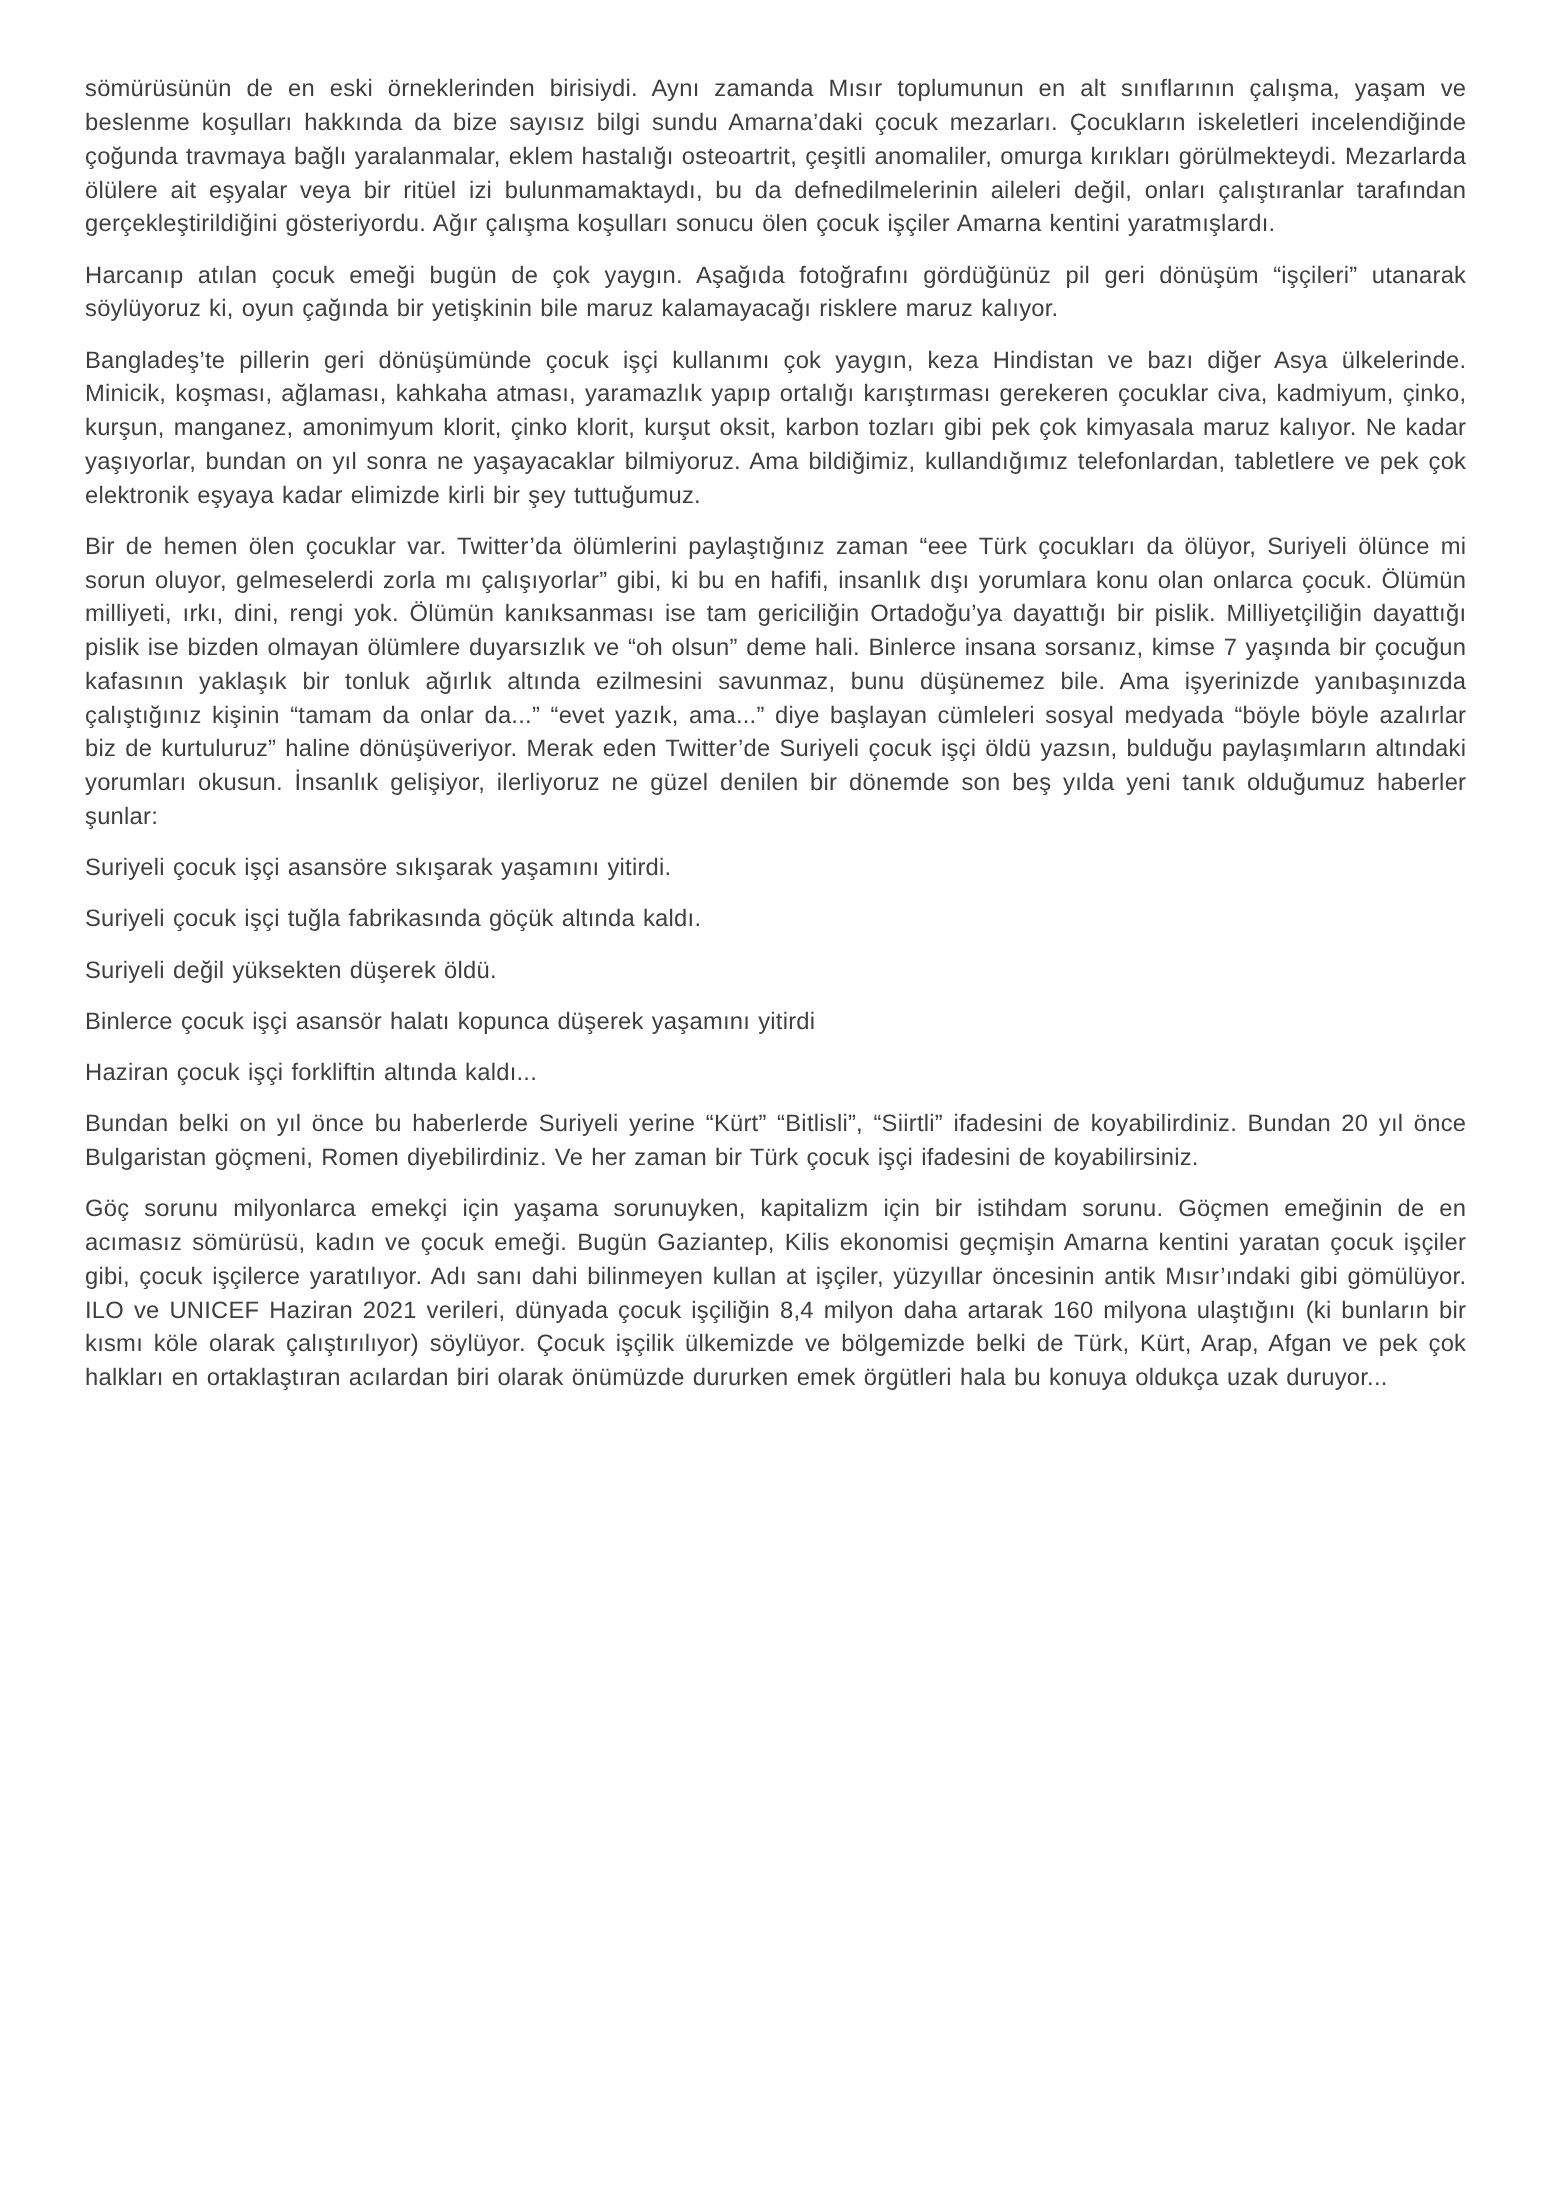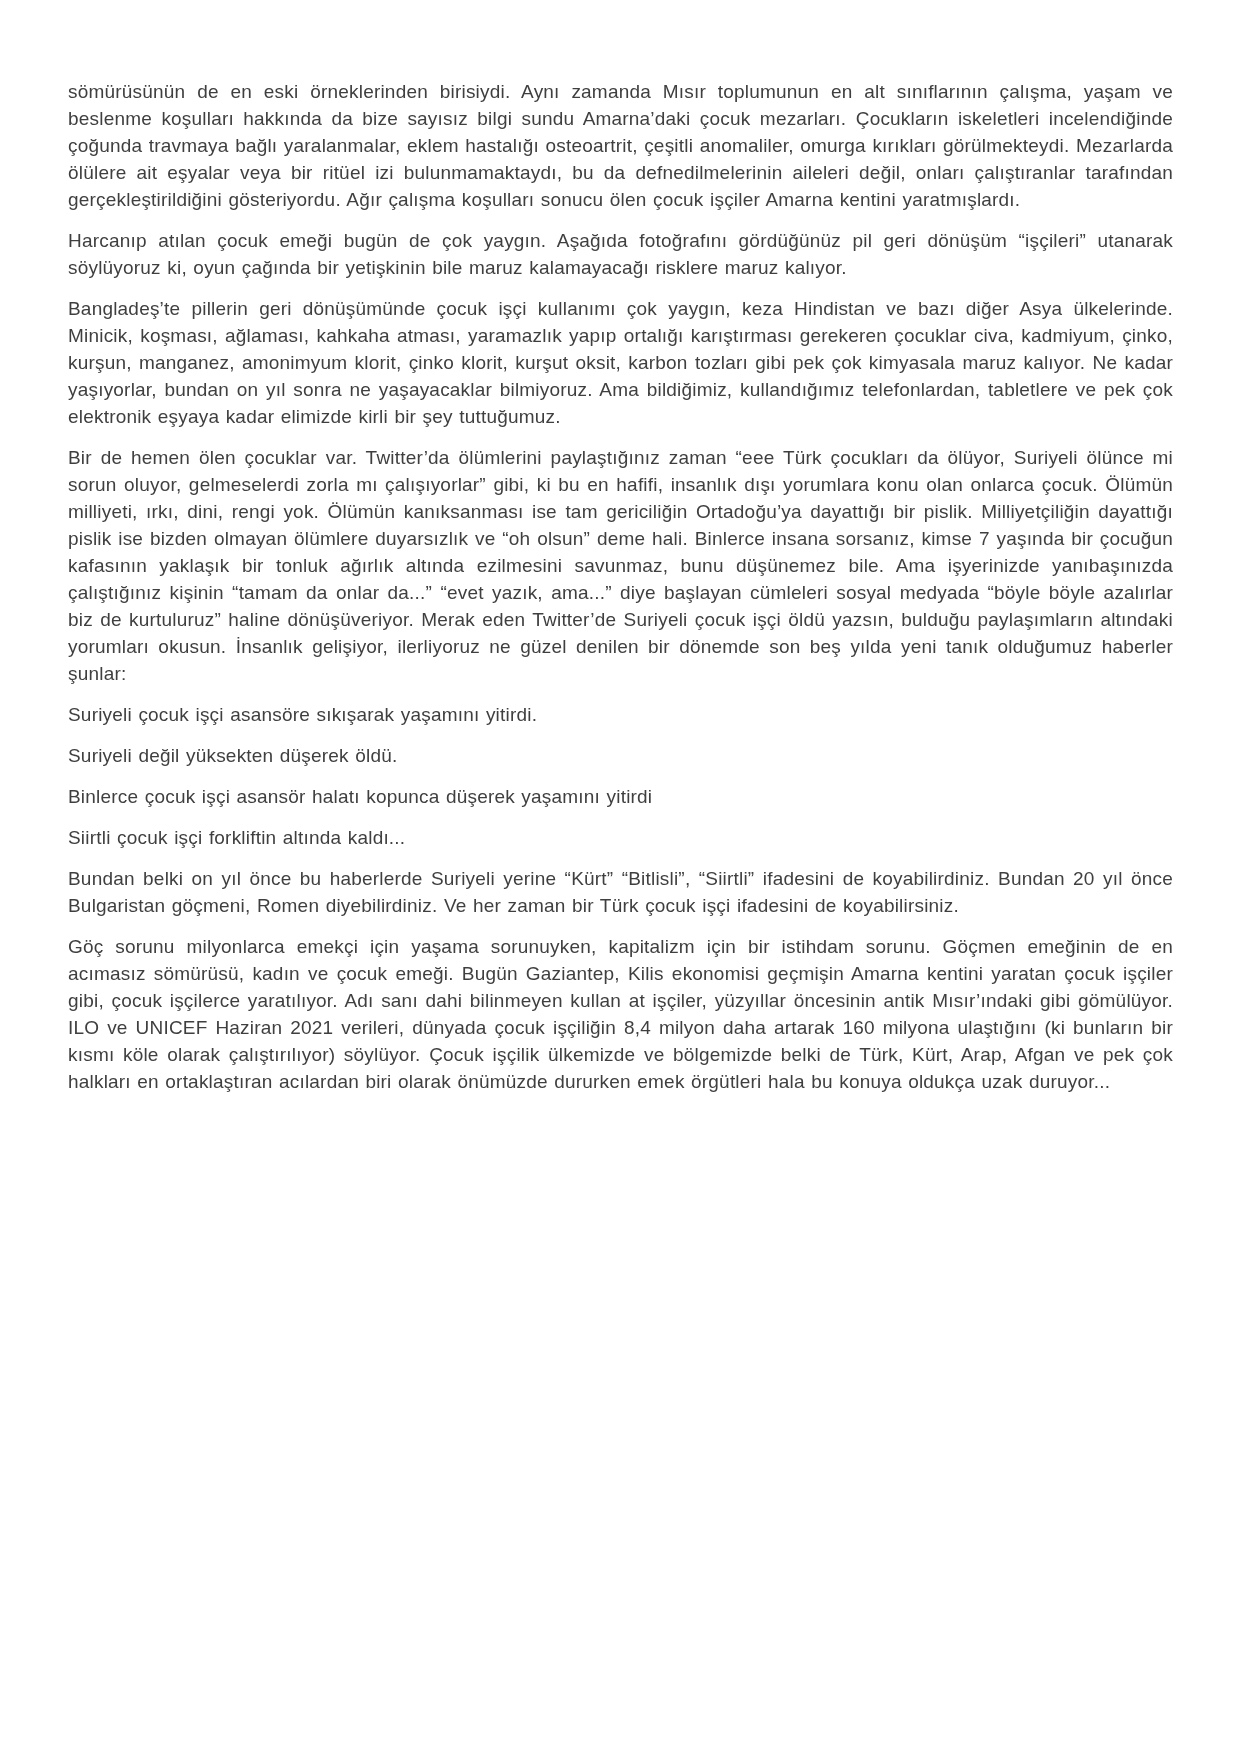--- a/index.html
+++ b/index.html
@@ -8,21 +8,20 @@
     background: #ffffff;
   }
   .page {
     position: relative;
     width: 1241px;
     height: 1327px;
     background: #ffffff;
     font-family: "Liberation Sans", "DejaVu Sans", sans-serif;
     color: #3f3f3f;
     overflow: hidden;
-    margin-top: 20px;
   }
   .content {
     position: absolute;
     top: 58px;
     left: 68px;
     right: 68px;
   }
   .content p {
     margin: 0 0 14px 0;
     font-size: 19px;
@@ -50,23 +49,24 @@
 </head>
 <body>
 
 <div class="page">
   <div class="content" id="content">
       <p>sömürüsünün de en eski örneklerinden birisiydi. Aynı zamanda Mısır toplumunun en alt sınıflarının çalışma, yaşam ve beslenme koşulları hakkında da bize sayısız bilgi sundu Amarna’daki çocuk mezarları. Çocukların iskeletleri incelendiğinde çoğunda travmaya bağlı yaralanmalar, eklem hastalığı osteoartrit, çeşitli anomaliler, omurga kırıkları görülmekteydi. Mezarlarda ölülere ait eşyalar veya bir ritüel izi bulunmamaktaydı, bu da defnedilmelerinin aileleri değil, onları çalıştıranlar tarafından gerçekleştirildiğini gösteriyordu. Ağır çalışma koşulları sonucu ölen çocuk işçiler Amarna kentini yaratmışlardı.</p>
       <p>Harcanıp atılan çocuk emeği bugün de çok yaygın. Aşağıda fotoğrafını gördüğünüz pil geri dönüşüm “işçileri” utanarak söylüyoruz ki, oyun çağında bir yetişkinin bile maruz kalamayacağı risklere maruz kalıyor.</p>
       <p>Bangladeş’te pillerin geri dönüşümünde çocuk işçi kullanımı çok yaygın, keza Hindistan ve bazı diğer Asya ülkelerinde. Minicik, koşması, ağlaması, kahkaha atması, yaramazlık yapıp ortalığı karıştırması gerekeren çocuklar civa, kadmiyum, çinko, kurşun, manganez, amonimyum klorit, çinko klorit, kurşut oksit, karbon tozları gibi pek çok kimyasala maruz kalıyor. Ne kadar yaşıyorlar, bundan on yıl sonra ne yaşayacaklar bilmiyoruz. Ama bildiğimiz, kullandığımız telefonlardan, tabletlere ve pek çok elektronik eşyaya kadar elimizde kirli bir şey tuttuğumuz.</p>
       <p>Bir de hemen ölen çocuklar var. Twitter’da ölümlerini paylaştığınız zaman “eee Türk çocukları da ölüyor, Suriyeli ölünce mi sorun oluyor, gelmeselerdi zorla mı çalışıyorlar” gibi, ki bu en hafifi, insanlık dışı yorumlara konu olan onlarca çocuk. Ölümün milliyeti, ırkı, dini, rengi yok. Ölümün kanıksanması ise tam gericiliğin Ortadoğu’ya dayattığı bir pislik. Milliyetçiliğin dayattığı pislik ise bizden olmayan ölümlere duyarsızlık ve “oh olsun” deme hali. Binlerce insana sorsanız, kimse 7 yaşında bir çocuğun kafasının yaklaşık bir tonluk ağırlık altında ezilmesini savunmaz, bunu düşünemez bile. Ama işyerinizde yanıbaşınızda çalıştığınız kişinin “tamam da onlar da...” “evet yazık, ama...” diye başlayan cümleleri sosyal medyada “böyle böyle azalırlar biz de kurtuluruz” haline dönüşüveriyor. Merak eden Twitter’de Suriyeli çocuk işçi öldü yazsın, bulduğu paylaşımların altındaki yorumları okusun. İnsanlık gelişiyor, ilerliyoruz ne güzel denilen bir dönemde son beş yılda yeni tanık olduğumuz haberler şunlar:</p>
       <p>Suriyeli çocuk işçi asansöre sıkışarak yaşamını yitirdi.</p>
+      <p>Suriyeli çocuk işçi tuğla fabrikasında göçük altında kaldı.</p>
       <p>Suriyeli değil yüksekten düşerek öldü.</p>
       <p>Binlerce çocuk işçi asansör halatı kopunca düşerek yaşamını yitirdi</p>
-      <p>Siirtli çocuk işçi forkliftin altında kaldı...</p>
+      <p>Haziran çocuk işçi forkliftin altında kaldı...</p>
       <p>Bundan belki on yıl önce bu haberlerde Suriyeli yerine “Kürt” “Bitlisli”, “Siirtli” ifadesini de koyabilirdiniz. Bundan 20 yıl önce Bulgaristan göçmeni, Romen diyebilirdiniz. Ve her zaman bir Türk çocuk işçi ifadesini de koyabilirsiniz.</p>
       <p>Göç sorunu milyonlarca emekçi için yaşama sorunuyken, kapitalizm için bir istihdam sorunu. Göçmen emeğinin de en acımasız sömürüsü, kadın ve çocuk emeği. Bugün Gaziantep, Kilis ekonomisi geçmişin Amarna kentini yaratan çocuk işçiler gibi, çocuk işçilerce yaratılıyor. Adı sanı dahi bilinmeyen kullan at işçiler, yüzyıllar öncesinin antik Mısır’ındaki gibi gömülüyor. ILO ve UNICEF Haziran 2021 verileri, dünyada çocuk işçiliğin 8,4 milyon daha artarak 160 milyona ulaştığını (ki bunların bir kısmı köle olarak çalıştırılıyor) söylüyor. Çocuk işçilik ülkemizde ve bölgemizde belki de Türk, Kürt, Arap, Afgan ve pek çok halkları en ortaklaştıran acılardan biri olarak önümüzde dururken emek örgütleri hala bu konuya oldukça uzak duruyor...</p>
     </div>
   <div class="footer">
     <span class="footer-title">TİP ÇOCUK HAKLARI KOMİSYONU</span>
     <span class="footer-page-number">17</span>
   </div>
 </div>
 
 </body></html>

